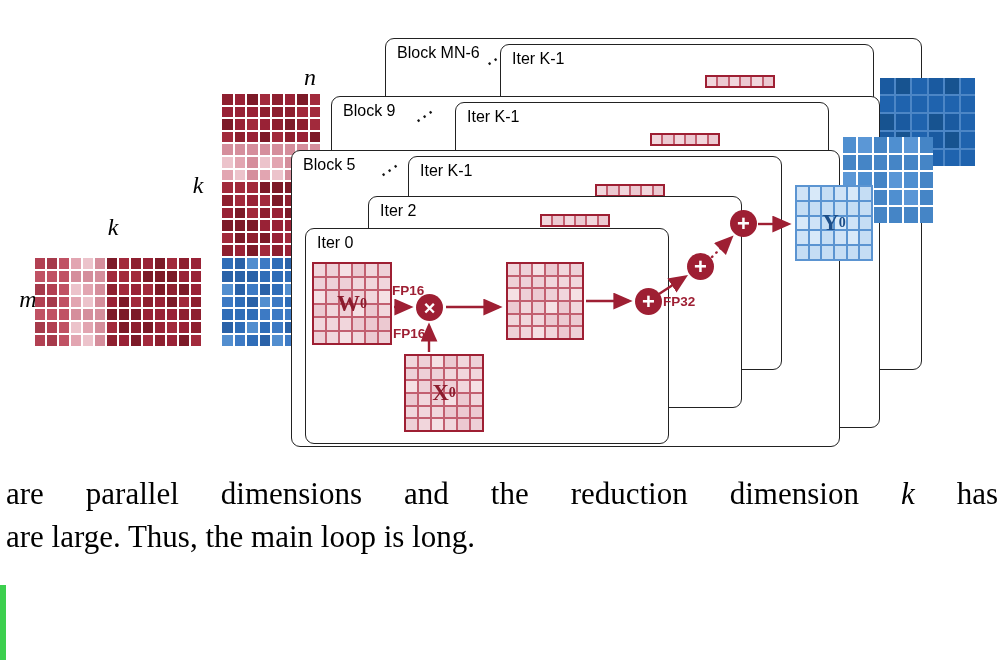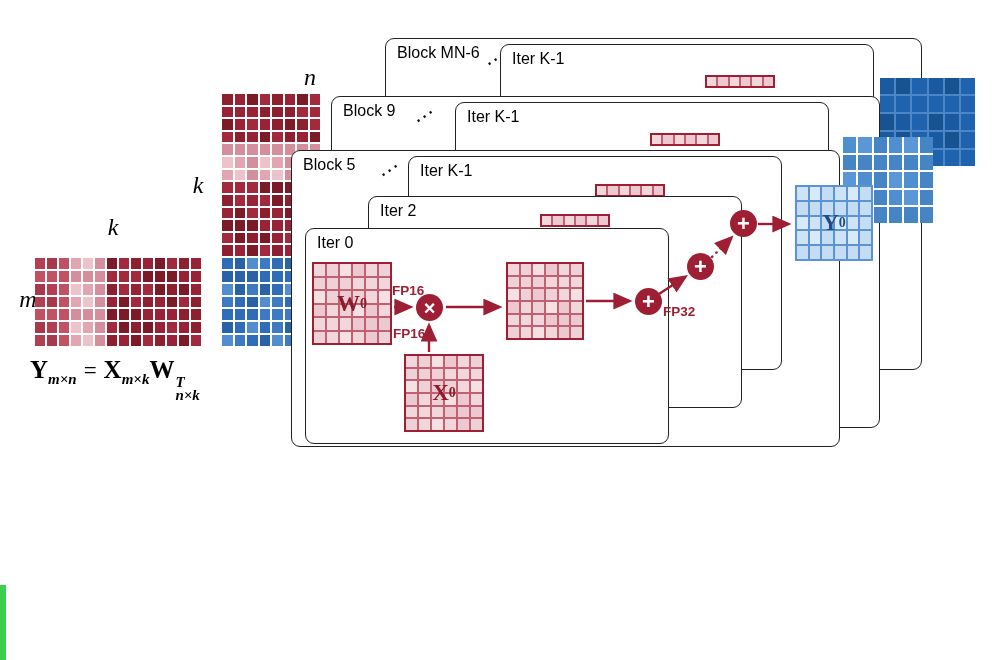--- a/index.html
+++ b/index.html
@@ -305,26 +305,20 @@
       <div style="background-color: rgb(82, 142, 207);"></div>
       <div style="background-color: rgb(61, 122, 196);"></div>
       <div style="background-color: rgb(47, 109, 184);"></div>
       <div style="background-color: rgb(42, 98, 168);"></div>
       <div style="background-color: rgb(82, 142, 207);"></div>
       <div style="background-color: rgb(61, 122, 196);"></div>
       <div style="background-color: rgb(47, 109, 184);"></div>
       <div style="background-color: rgb(42, 98, 168);"></div>
     </div>
 
-  <div class="formula">
-    <span>Y</span><sub class="fs">m×n</sub><span class="feq">=</span><span>X</span><sub class="fs">m×k</sub><span>W</span><span class="supsub">
-        <span>T</span>
-        <span>n×k</span>
-      </span>
-  </div>
 
   <div class="panel" style="left:385px;top:38px;width:535px;height:330px;"></div>
   <div class="panel-label" style="left:397px;top:44px;">Block MN-6</div>
   <div class="cdots" style="left:486px;top:50px;">···</div>
   <div class="panel" style="left:500px;top:44px;width:372px;height:210px;"></div>
   <div class="panel-label" style="left:512px;top:50px;">Iter K-1</div>
   <div class="grid red-border" style="left: 705px; top: 75px; width: 70px; height: 13px; display: grid; grid-template-columns: repeat(6, 1fr); grid-template-rows: repeat(1, 1fr); gap: 2px; background-color: rgb(194, 95, 112);">
       <div style="background-color: rgb(241, 214, 220);"></div>
       <div style="background-color: rgb(236, 201, 209);"></div>
       <div style="background-color: rgb(241, 214, 220);"></div>
@@ -597,21 +591,21 @@
       <div style="background-color: rgb(197, 221, 244);"></div>
       <div style="background-color: rgb(197, 221, 244);"></div>
     </div>
   <div class="tile-label navy" style="left:795px;top:185px;width:78px;height:76px;">
       <span>Y</span>
       <sub>0</sub>
     </div>
 
   <div class="fp" style="left:392px;top:283px;">FP16</div>
   <div class="fp" style="left:393px;top:326px;">FP16</div>
-  <div class="fp" style="left:663px;top:304px;">FP32</div>
+  <div class="fp" style="left:663px;top:294px;">FP32</div>
 
   <svg class="arrows" width="1004" height="660" viewBox="0 0 1004 660">
     <defs>
       <marker id="ah" markerWidth="9" markerHeight="8" refX="6.5" refY="3.5" orient="auto">
         <path d="M0,0 L8,3.5 L0,7 Z" fill="#9e1f33"></path>
       </marker>
     </defs>
     <g stroke="#9e1f33" stroke-width="2.4" fill="none">
       <line x1="394" y1="307" x2="410" y2="307" marker-end="url(#ah)"></line>
       <line x1="429" y1="352" x2="429" y2="326" marker-end="url(#ah)"></line>
@@ -622,17 +616,19 @@
       <line x1="758" y1="224" x2="788" y2="224" marker-end="url(#ah)"></line>
     </g>
   </svg>
 
   <div class="opcircle op-mul" style="left: 416px; top: 294px; background-color: rgb(158, 31, 51);">×</div>
   <div class="opcircle op-add" style="left: 635px; top: 288px; background-color: rgb(158, 31, 51);">+</div>
   <div class="opcircle op-add" style="left: 687px; top: 253px; background-color: rgb(158, 31, 51);">+</div>
   <div class="opcircle op-add" style="left: 730px; top: 210px; background-color: rgb(158, 31, 51);">+</div>
 
   <div class="caption">
+    <div class="cap-line"><span class="sr">are parallel dimensions and the reduction dimension </span><span class="si">k</span><span class="sr"> has</span></div>
+    <div class="cap-line last"><span class="sr">are large. Thus, the main loop is long.</span></div>
   </div>
 
   <div class="green-bar" style="left: 0px; top: 585px; width: 6px; height: 75px; background-color: rgb(60, 207, 78);"></div>
 
 </div>
 
 </body></html>

